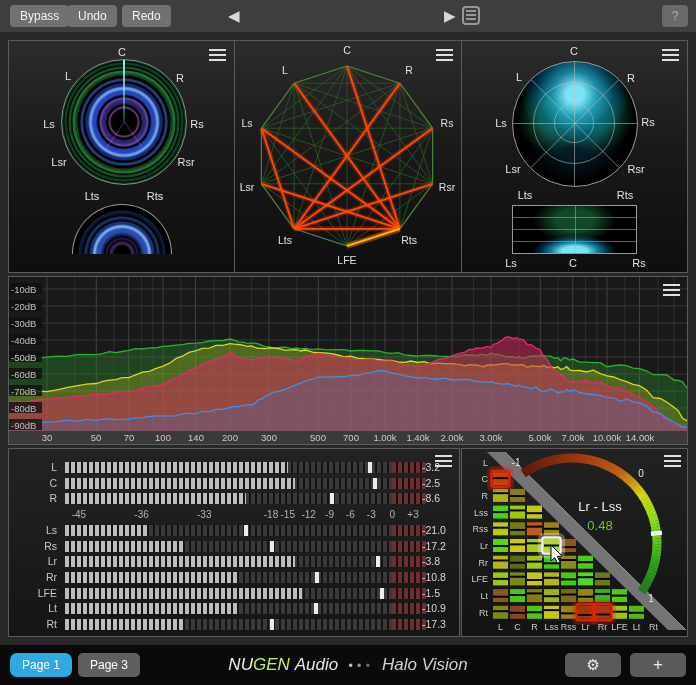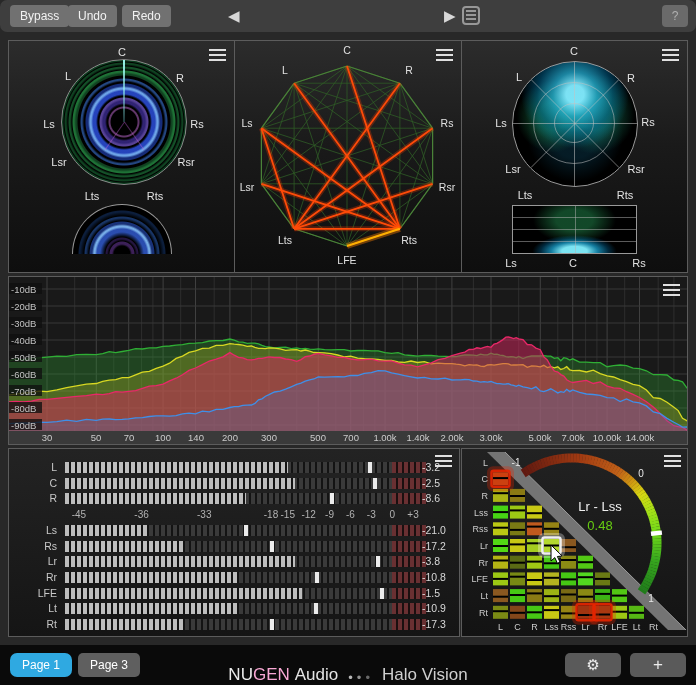--- a/index.html
+++ b/index.html
@@ -1,18 +1,18 @@
 <!DOCTYPE html>
 <html><head>
 <meta charset="utf-8">
 <style>
   html,body{margin:0;padding:0;background:#000;}
   .app{position:relative;width:696px;height:685px;background:#282828;font-family:"Liberation Sans",sans-serif;overflow:hidden;}
   
-  .toolbar{position:absolute;left:0;top:0;width:696px;height:32px;background:#3e3e3e;border-radius:7px;}
+  .toolbar{position:absolute;left:0;top:0;width:696px;height:32px;background:#3e3e3e;}
   .tb-btn{position:absolute;top:5px;height:22px;padding:0 10px;background:#717171;border:none;border-radius:4px;color:#f2f2f2;font-size:12px;font-family:"Liberation Sans",sans-serif;cursor:pointer;}
   .tb-tri{position:absolute;top:7px;font-size:15px;color:#d8d8d8;cursor:pointer;line-height:18px;}
   .list-icon{position:absolute;left:462px;top:6px;width:14px;height:15px;border:2px solid #989898;border-radius:4px;cursor:pointer;}
   .list-icon i{display:block;height:2px;background:#989898;margin:2px 2px 0 2px;}
   .help-btn{position:absolute;right:8px;top:5px;width:26px;height:22px;background:#6a6a6a;border:none;border-radius:4px;color:#b0b0b0;font-size:12px;cursor:pointer;font-family:"Liberation Sans",sans-serif;}
   
   .panel{position:absolute;background:linear-gradient(180deg,#2c2c2c 0%,#1a1a1a 45%,#0e0e0e 100%);border:1px solid #5c5c5c;box-sizing:border-box;}
   .burger{position:absolute;top:8px;right:8px;width:17px;height:13px;cursor:pointer;z-index:5;}
   .burger i{display:block;height:2px;background:#e0e0e0;margin-bottom:3px;}
   .spk{position:absolute;font-size:11px;color:#e2e2e2;transform:translate(-50%,-50%);white-space:nowrap;}
@@ -57,21 +57,21 @@
   
   .m-row{position:absolute;left:0;width:100%;height:14px;}
   .m-label{position:absolute;left:0;top:0;width:48px;text-align:right;font-size:10.5px;color:#c8c8c8;}
   .m-bar{position:absolute;left:56px;top:1px;width:362px;height:11px;background:#101010;}
   .seg{position:absolute;top:0;height:11px;}
   .m-val{position:absolute;right:3px;top:0;width:34px;font-size:10.5px;color:#d8d8d8;}
   .m-scale span{position:absolute;top:1px;transform:translateX(-50%);font-size:10px;color:#b2b2b2;}
   
   .footer{position:absolute;left:0;top:645px;width:696px;height:40px;background:#0a0a0a;}
   .page-btn{position:absolute;top:8px;height:24px;padding:0 12px;border:none;border-radius:5px;font-size:12px;color:#fff;font-family:"Liberation Sans",sans-serif;cursor:pointer;}
-  .brand{position:absolute;left:50%;top:0;height:40px;transform:translateX(-50%);display:flex;align-items:flex-end;font-size:17px;white-space:nowrap;}
+  .brand{position:absolute;left:50%;top:0;height:40px;transform:translateX(-50%);display:flex;align-items:center;font-size:17px;white-space:nowrap;font-style:italic;}
   .icon-btn{position:absolute;top:8px;width:56px;height:24px;background:#5a5a5a;border:none;border-radius:5px;color:#ececec;cursor:pointer;font-family:"Liberation Sans",sans-serif;}
   svg text{font-family:"Liberation Sans",sans-serif;}
 </style>
 </head>
 <body>
 
 <div class="app">
 
   <div class="toolbar">
     <button class="tb-btn" style="left:10px">Bypass</button>
@@ -678,21 +678,21 @@
         <text x="191.5" y="181" text-anchor="middle" fill="#cccccc" font-size="9">Rt</text>
         <path d="M89,96 l0,16 l3.8,-3.4 l2.6,5.7 l2.6,-1.2 l-2.6,-5.6 l4.8,-0.5 Z" fill="#ffffff" stroke="#000000" stroke-width="1"></path>
       </svg>
   </div>
 
   <div class="footer">
     <button class="page-btn" style="left:10px;background:#2fa9e1;border-radius:7px;">Page 1</button>
     <button class="page-btn" style="left:78px;background:#5f5f5f;">Page 3</button>
     <div class="brand">
       <span style="color:#ececec">NU</span>
-        <span style="color:#f9a8d4">GEN</span>
+        <span style="color:#bef264">GEN</span>
         <span style="color:#e4e4e4;margin-left:5px">Audio</span>
       <span style="color:#b8b8b8;font-size:13px;margin-left:10px">•</span>
       <span style="color:#909090;font-size:13px;margin-left:4px">•</span>
       <span style="color:#686868;font-size:13px;margin-left:4px">•</span>
       <span style="color:#cfcfcf;margin-left:12px">Halo Vision</span>
     </div>
     <button class="icon-btn" style="right:75px;font-size:15px;">⚙</button>
     <button class="icon-btn" style="right:10px;font-size:17px;">+</button>
   </div>
 </div>

